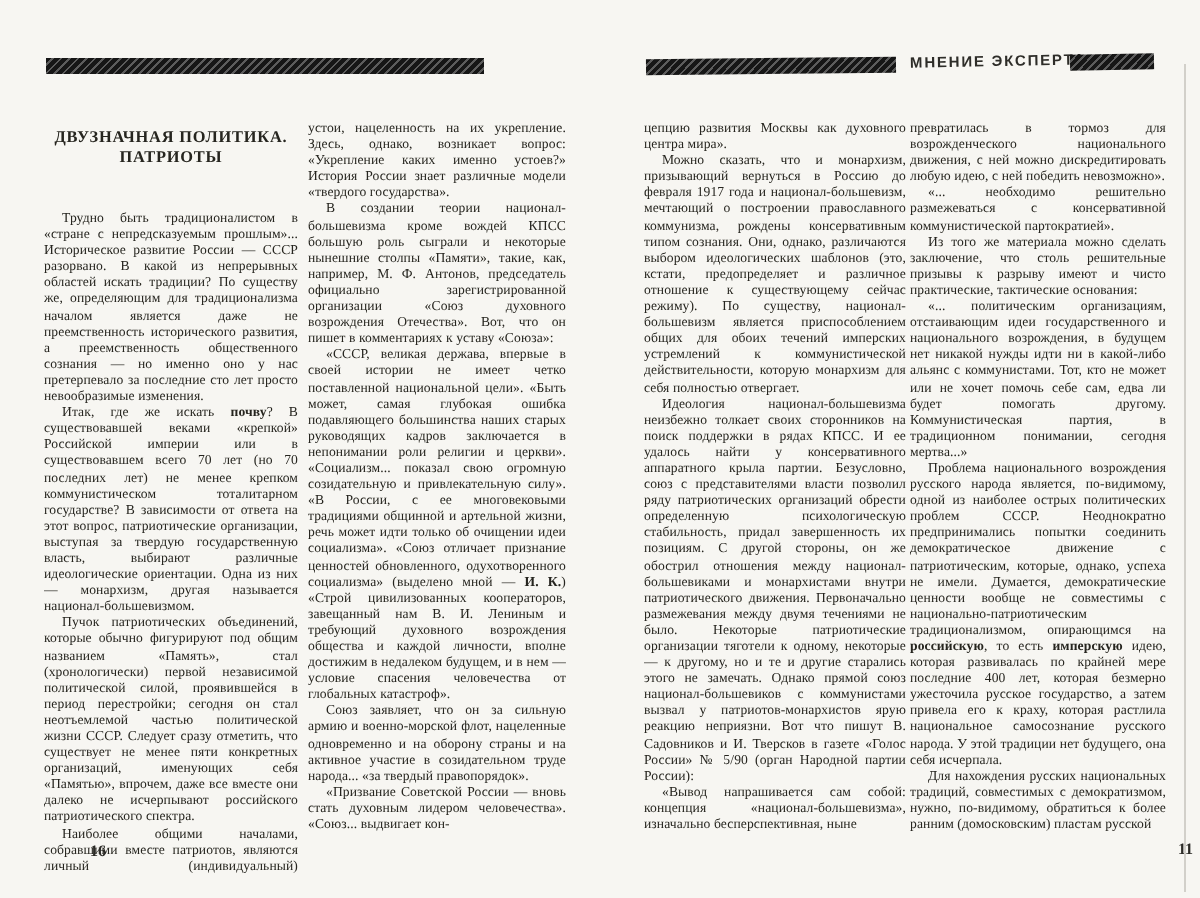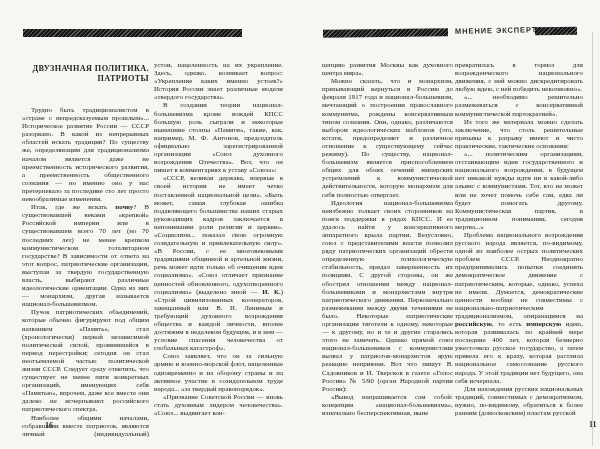--- a/index.html
+++ b/index.html
@@ -49,21 +49,21 @@
   .col-l1 { left: 22px;  width: 127px; }
   .col-l2 { left: 154px; width: 129px; }
   .col-r1 { left: 322px; width: 131px; }
   .col-r2 { left: 455px; width: 128px; }
   .article-title {
     margin: 3px 0 22px 0;
     font-size: 8.2px;
     line-height: 10px;
     font-weight: bold;
     letter-spacing: 0.4px;
-    text-align: right;
+    text-align: center;
   }
   .col p { margin: 0; }
   .col p.indent { text-indent: 9px; }
   .col b { font-weight: bold; }
   .page-number {
     position: absolute;
     font-size: 8px;
     font-weight: bold;
     color: #2b2a26;
     margin-left: 24px;

